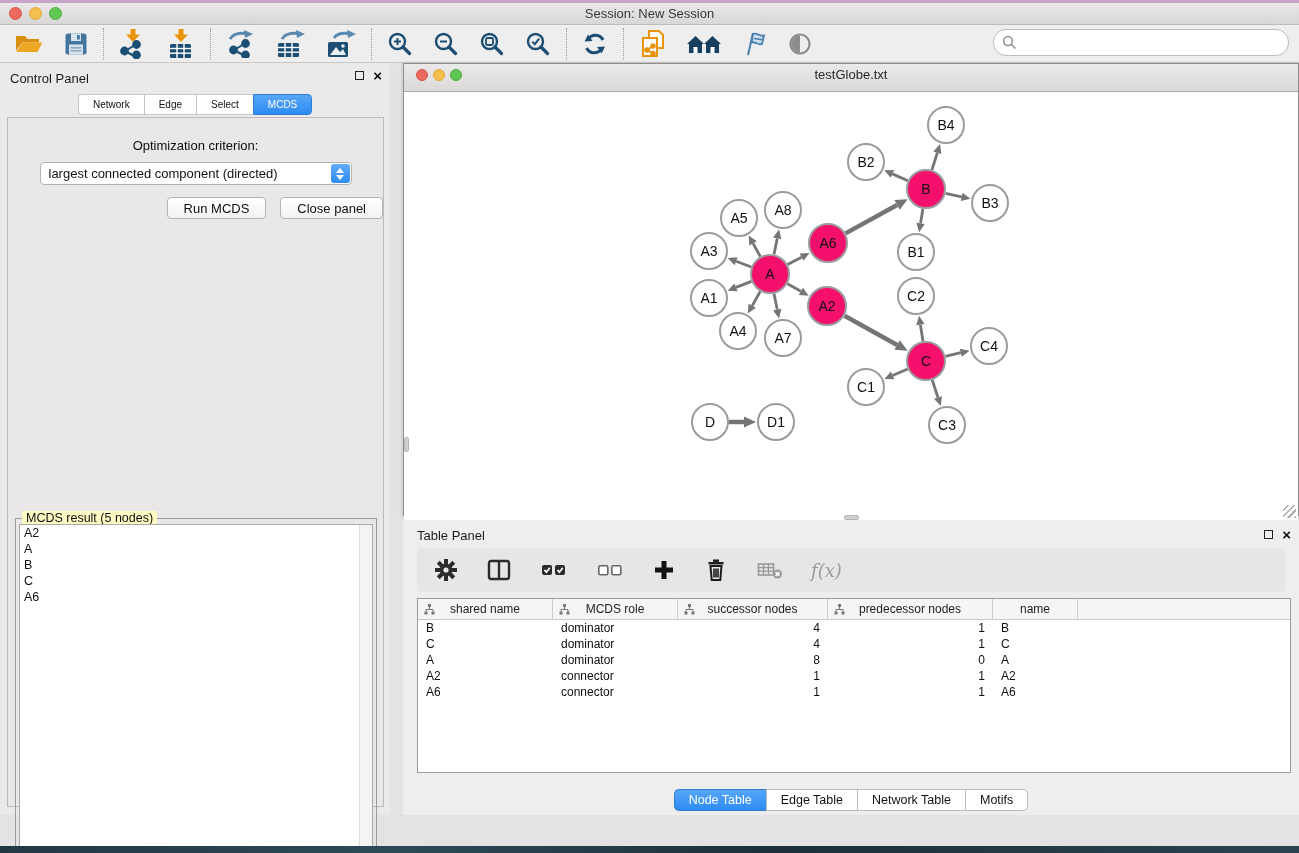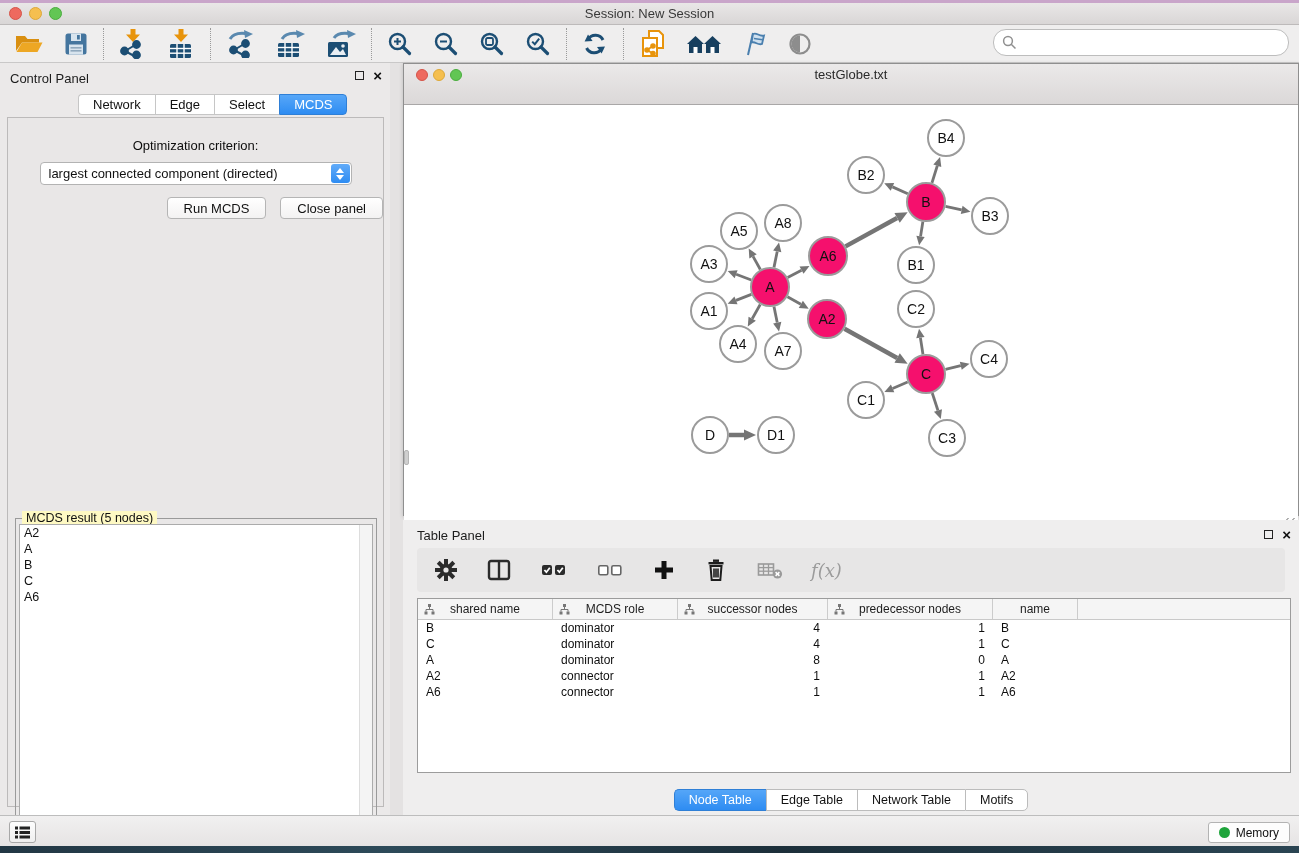--- a/index.html
+++ b/index.html
@@ -28,21 +28,21 @@
 
   
   .control-panel { position:absolute; left:0; top:63px; width:390px; height:752px; background:#ebe9e9; }
   .panel-head { position:relative; height:28px; }
   .panel-title { position:absolute; left:10px; top:8px; font-size:13px; color:#1c1c1c; }
   .panel-icons { position:absolute; right:8px; top:7px; display:flex; gap:9px; align-items:center; }
   .sq-icon { width:9px; height:9px; border:1.5px solid #222; display:inline-block; }
   .x-icon { font-size:15px; font-weight:bold; color:#111; line-height:11px; }
 
   .cp-tabs { position:absolute; left:78px; top:31px; display:flex; height:21px; }
-  .cp-tab { font-size:13px; color:#111; background:#fff; border:1px solid #c6c6c6; border-right:none;
+  .cp-tab { font-size:10px; color:#111; background:#fff; border:1px solid #c6c6c6; border-right:none;
     padding:0 14px; line-height:19px; }
   .cp-tab:first-child { border-radius:4px 0 0 4px; }
   .cp-tab.active { background:linear-gradient(#57a7f8,#2e8cf2); color:#fff; border:1px solid #2f7fd6;
     border-radius:0 4px 4px 0; }
   .cp-content { position:absolute; left:7px; top:54px; width:377px; height:690px;
     background:#e9e7e7; border:1px solid #bcbaba; }
   .opt-label { margin-top:20px; text-align:center; font-size:13px; color:#0d0d0d; }
   .dropdown { position:relative; margin:9px auto 0; width:312px; height:23px; background:#fff;
     border:1px solid #b3b3b3; border-radius:4px; font-size:13px; color:#111; line-height:21px; padding-left:8px; }
   .dd-step { position:absolute; right:1px; top:1px; width:19px; height:19px; border-radius:3px;
@@ -56,21 +56,21 @@
   .result-group { position:absolute; left:7px; top:400px; width:362px; height:338px; border:1px solid #9a9a9a; }
   .result-legend { position:absolute; left:6px; top:-8px; background:#fef9c3; padding:0 4px; font-size:12.5px; color:#111; }
   .result-list { position:absolute; left:3px; top:5px; right:3px; bottom:3px; background:#fff;
     border:1px solid #ababab; overflow:hidden; }
   .result-scroll { position:absolute; right:0; top:0; width:13px; height:100%; background:#f4f4f4; border-left:1px solid #ddd; }
   .result-item { font-size:12.5px; color:#111; line-height:16px; padding-left:4px; }
 
   
   .net-window { position:absolute; left:403px; top:63px; width:896px; height:453px;
     background:#fff; border:1px solid #8f8f8f; box-shadow:0 1px 4px rgba(0,0,0,.18); }
-  .net-titlebar { position:relative; height:41px; background:linear-gradient(#ebe9e9,#dbd8d8); border-bottom:1px solid #a9a7a7; }
+  .net-titlebar { position:relative; height:28px; background:linear-gradient(#ebe9e9,#dbd8d8); border-bottom:1px solid #a9a7a7; }
   .net-lights { position:absolute; left:12px; top:5px; display:flex; gap:5px; }
   .net-light { width:12px; height:12px; border-radius:50%; }
   .net-title { text-align:center; font-size:13px; color:#2a2a2a; line-height:22px; }
   .net-canvas { position:relative; width:894px; height:428px; background:#fff; }
   .resize-grip { position:absolute; right:2px; bottom:2px; width:13px; height:13px;
     background:repeating-linear-gradient(135deg, transparent 0 3px, #b0b0b0 3px 4.5px); }
   .vthumb { position:absolute; left:0px; top:345px; width:5px; height:15px; background:#cfcfcf; border:1px solid #b5b5b5; border-radius:2px; }
   .hthumb { position:absolute; left:440px; bottom:0px; width:15px; height:5px; background:#cfcfcf; border:1px solid #b5b5b5; border-radius:2px; }
 
   
@@ -687,32 +687,14 @@
     </div>
 
     <div class="tp-tabs">
       <span class="tp-tab active">Node Table</span>
       <span class="tp-tab">Edge Table</span>
       <span class="tp-tab">Network Table</span>
       <span class="tp-tab">Motifs</span>
     </div>
   </div>
 
-  <div class="statusbar">
-    <span class="list-btn">
-      <svg width="15" height="13" viewBox="0 0 15 13">
-        <g fill="#222">
-          <rect x="0" y="0.5" width="3" height="3"></rect>
-            <rect x="4.5" y="0.5" width="10.5" height="3"></rect>
-          <rect x="0" y="5" width="3" height="3"></rect>
-            <rect x="4.5" y="5" width="10.5" height="3"></rect>
-          <rect x="0" y="9.5" width="3" height="3"></rect>
-            <rect x="4.5" y="9.5" width="10.5" height="3"></rect>
-        </g>
-      </svg>
-    </span>
-    <span class="mem-btn">
-      <span class="mem-dot"></span>
-      <span>Memory</span>
-    </span>
-  </div>
   <div class="desktop-strip"></div>
 </div>
 
 </body></html>

